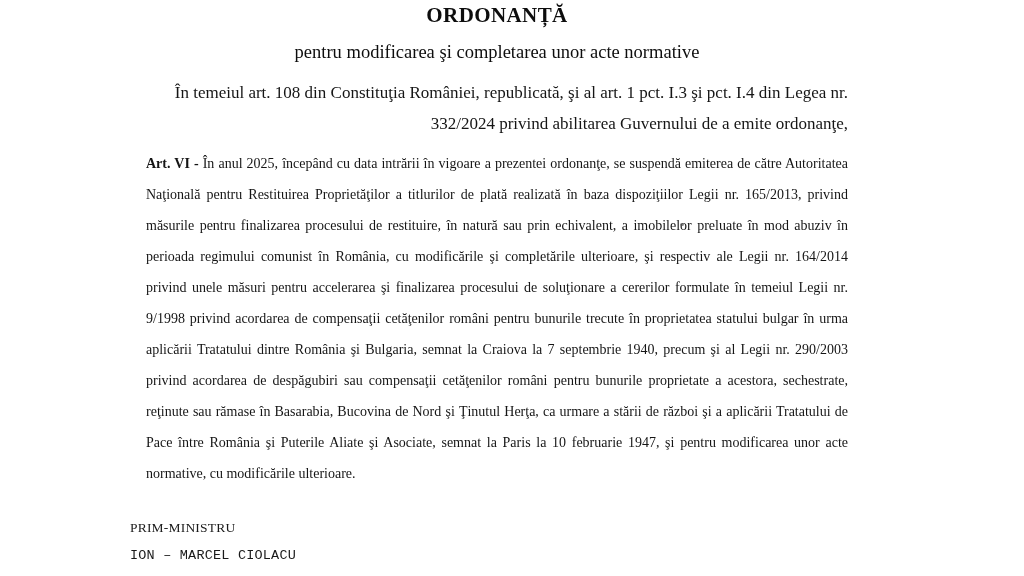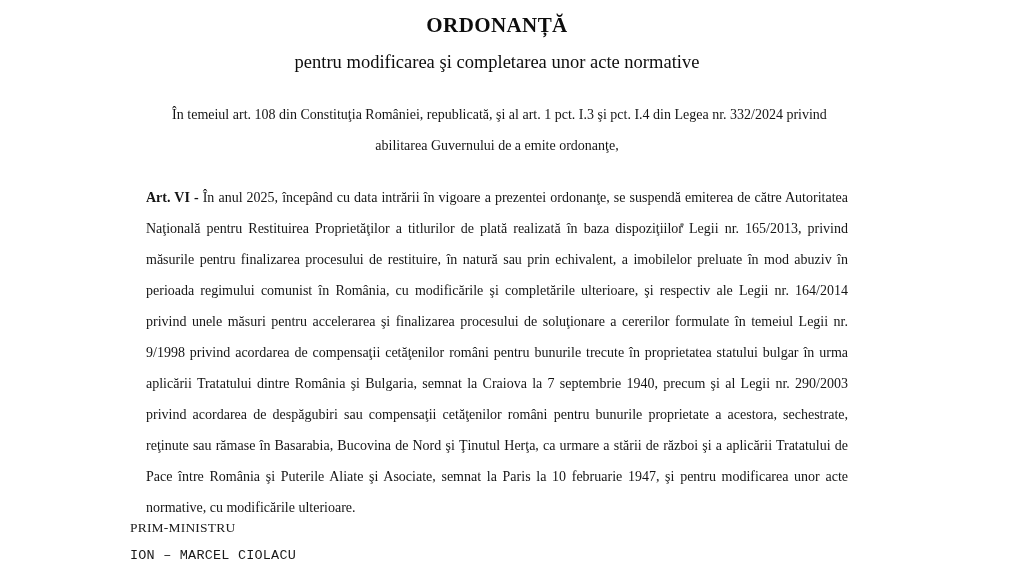--- a/index.html
+++ b/index.html
@@ -33,41 +33,41 @@
     width: 702px;
   }
 
   
   .doc-title {
     text-align: center;
     font-weight: bold;
     font-size: 21px;
     letter-spacing: 0.4px;
     margin: 0;
-    padding-top: 12px;
+    padding-top: 2px;
     line-height: 26px;
     color: #0d0d0d;
   }
   .doc-subtitle {
     text-align: center;
     font-weight: normal;
     font-size: 18.5px;
     margin: 0;
     padding-top: 12px;
     line-height: 24px;
     color: #0d0d0d;
   }
 
   
   .preamble {
-    margin: 12px;
+    margin: 0;
     padding-top: 13px;
-    font-size: 14px;
+    font-size: 17px;
     line-height: 31px;
-    text-align: center;
+    text-align: right;
     text-indent: 5px;
     color: #151515;
   }
 
   
   .article {
     margin: 0;
     padding-top: 9px;
     font-size: 14px;
     line-height: 31px;

